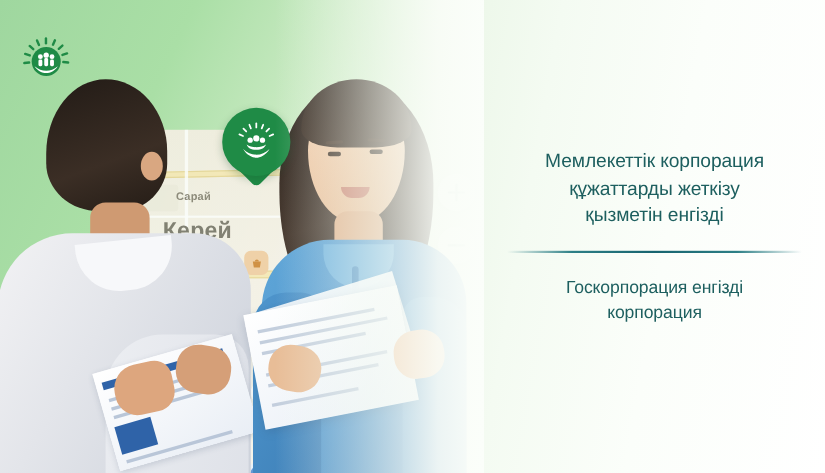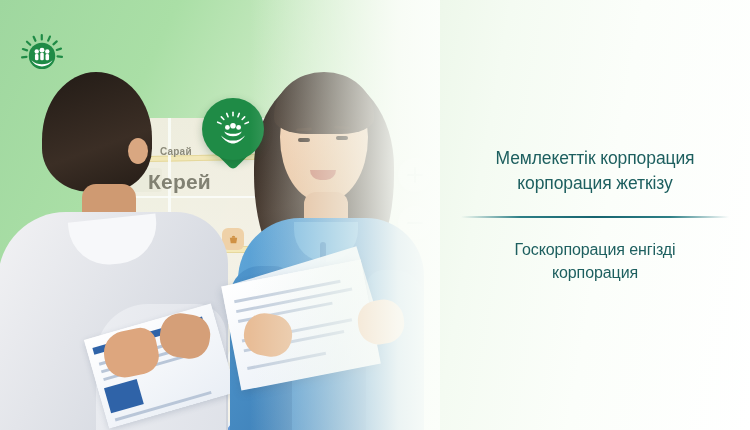--- a/index.html
+++ b/index.html
@@ -59,21 +59,21 @@
   .bl3 { left:168px;top:62px;  width:34px; height:40px; background:#e3eedd;}
   .bl4 { left:180px;top:210px; width:44px; height:36px; }
   .map-green {
     position:absolute; background:#d6ead1; opacity:.8; border-radius:6px;
   }
   .gr1 { left:0px;   top:142px; width:48px; height:46px; }
   .gr2 { left:196px; top:120px; width:54px; height:52px; }
 
   .map-label {
     position:absolute; color:#8a8577; font-weight:700;
-    white-space:nowrap; letter-spacing:.2px;
+    white-space:nowrap; letter-spacing:.2px;margin-top:28px;
   }
   .lbl-astana { left:36px;  top:52px;  font-size:21px; color:#7d7a6e; }
   .lbl-saray  { left:48px;  top:28px;  font-size:10px; }
   .lbl-sult   { left:12px;  top:112px; font-size:11px; }
   .lbl-kere   { left:78px;  top:188px; font-size:12px; }
   .lbl-kran   { left:72px;  top:282px; font-size:11px; }
 
   .poi {
     position:absolute; width:22px; height:22px; border-radius:6px;
     display:flex; align-items:center; justify-content:center;
@@ -490,21 +490,22 @@
         <path d="M26 62c6 10 16 14 24 14s18-4 24-14c-8 7-15 9-24 9s-16-2-24-9z"></path>
       </g>
     </svg>
 
     <div class="scene-fade"></div>
   </div>
 
   <div class="text-panel">
     <div class="headline">
       <span class="ln">Мемлекеттік корпорация</span>
-      <span class="ln">корпорация жеткізу</span>
+      <span class="ln">құжаттарды жеткізу</span>
+      <span class="ln">қызметін енгізді</span>
     </div>
 
     <div class="divider"></div>
 
     <div class="subline">
       <span class="ln">Госкорпорация енгізді</span>
       <span class="ln">корпорация</span>
     </div>
   </div>
 

